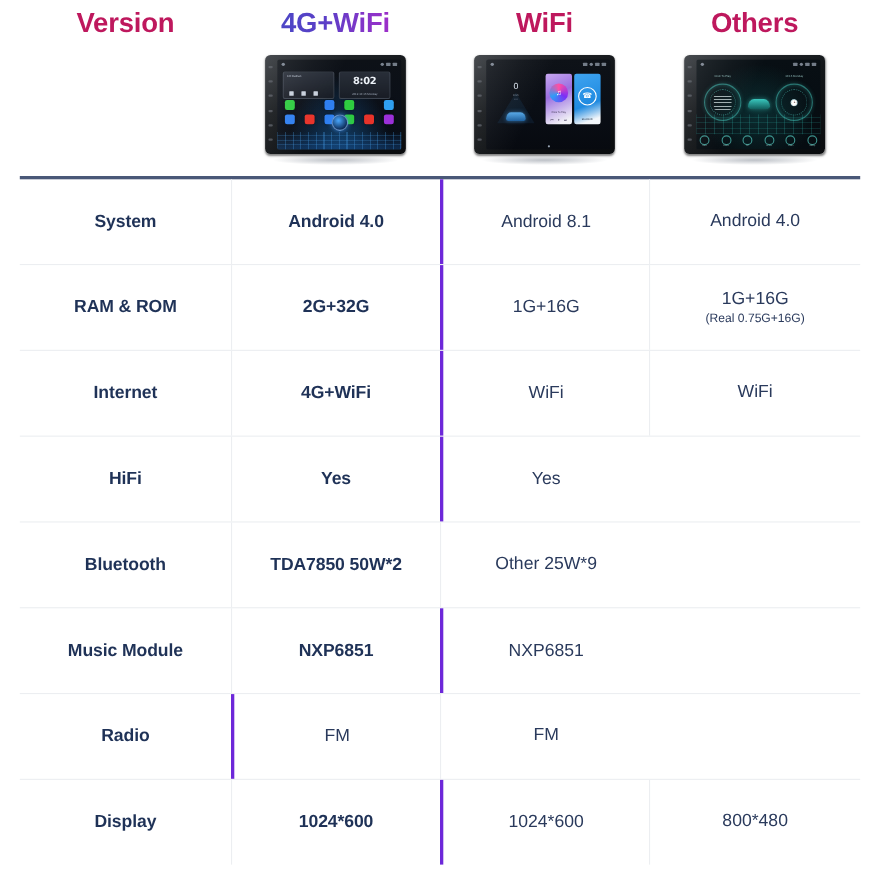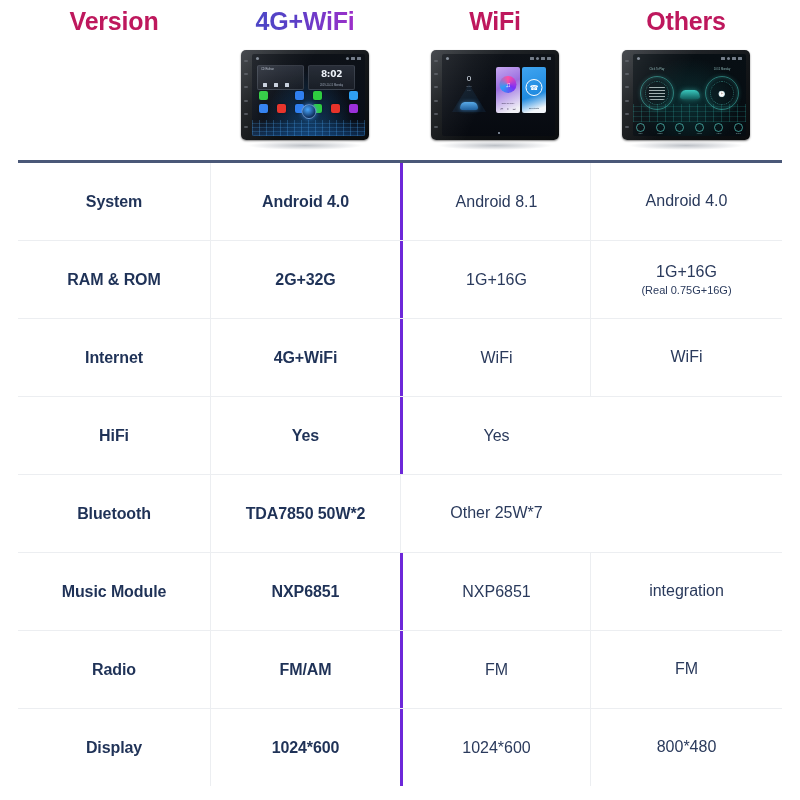--- a/index.html
+++ b/index.html
@@ -618,47 +618,40 @@
     </div>
 
     <div class="trow">
       <div class="tcell c0">
           <span class="txt">Bluetooth</span>
         </div>
       <div class="tcell c1">
           <span class="txt">TDA7850 50W*2</span>
         </div>
       <div class="tcell c3">
-          <span class="txt">Other 25W*7</span>
+          <span class="txt">Other 25W*9</span>
           <span class="subtxt"></span>
         </div>
     </div>
 
     <div class="trow">
       <div class="tcell c0">
           <span class="txt">Music Module</span>
         </div>
       <div class="tcell c1">
           <span class="txt">NXP6851</span>
         </div>
       <div class="tcell c2">
           <span class="txt">NXP6851</span>
         </div>
-      <div class="tcell c3">
-          <span class="txt">integration</span>
-          <span class="subtxt"></span>
-        </div>
     </div>
 
     <div class="trow">
       <div class="tcell c0">
           <span class="txt">Radio</span>
-        </div>
-      <div class="tcell c1">
-          <span class="txt">FM/AM</span>
         </div>
       <div class="tcell c2">
           <span class="txt">FM</span>
         </div>
       <div class="tcell c3">
           <span class="txt">FM</span>
           <span class="subtxt"></span>
         </div>
     </div>
 

